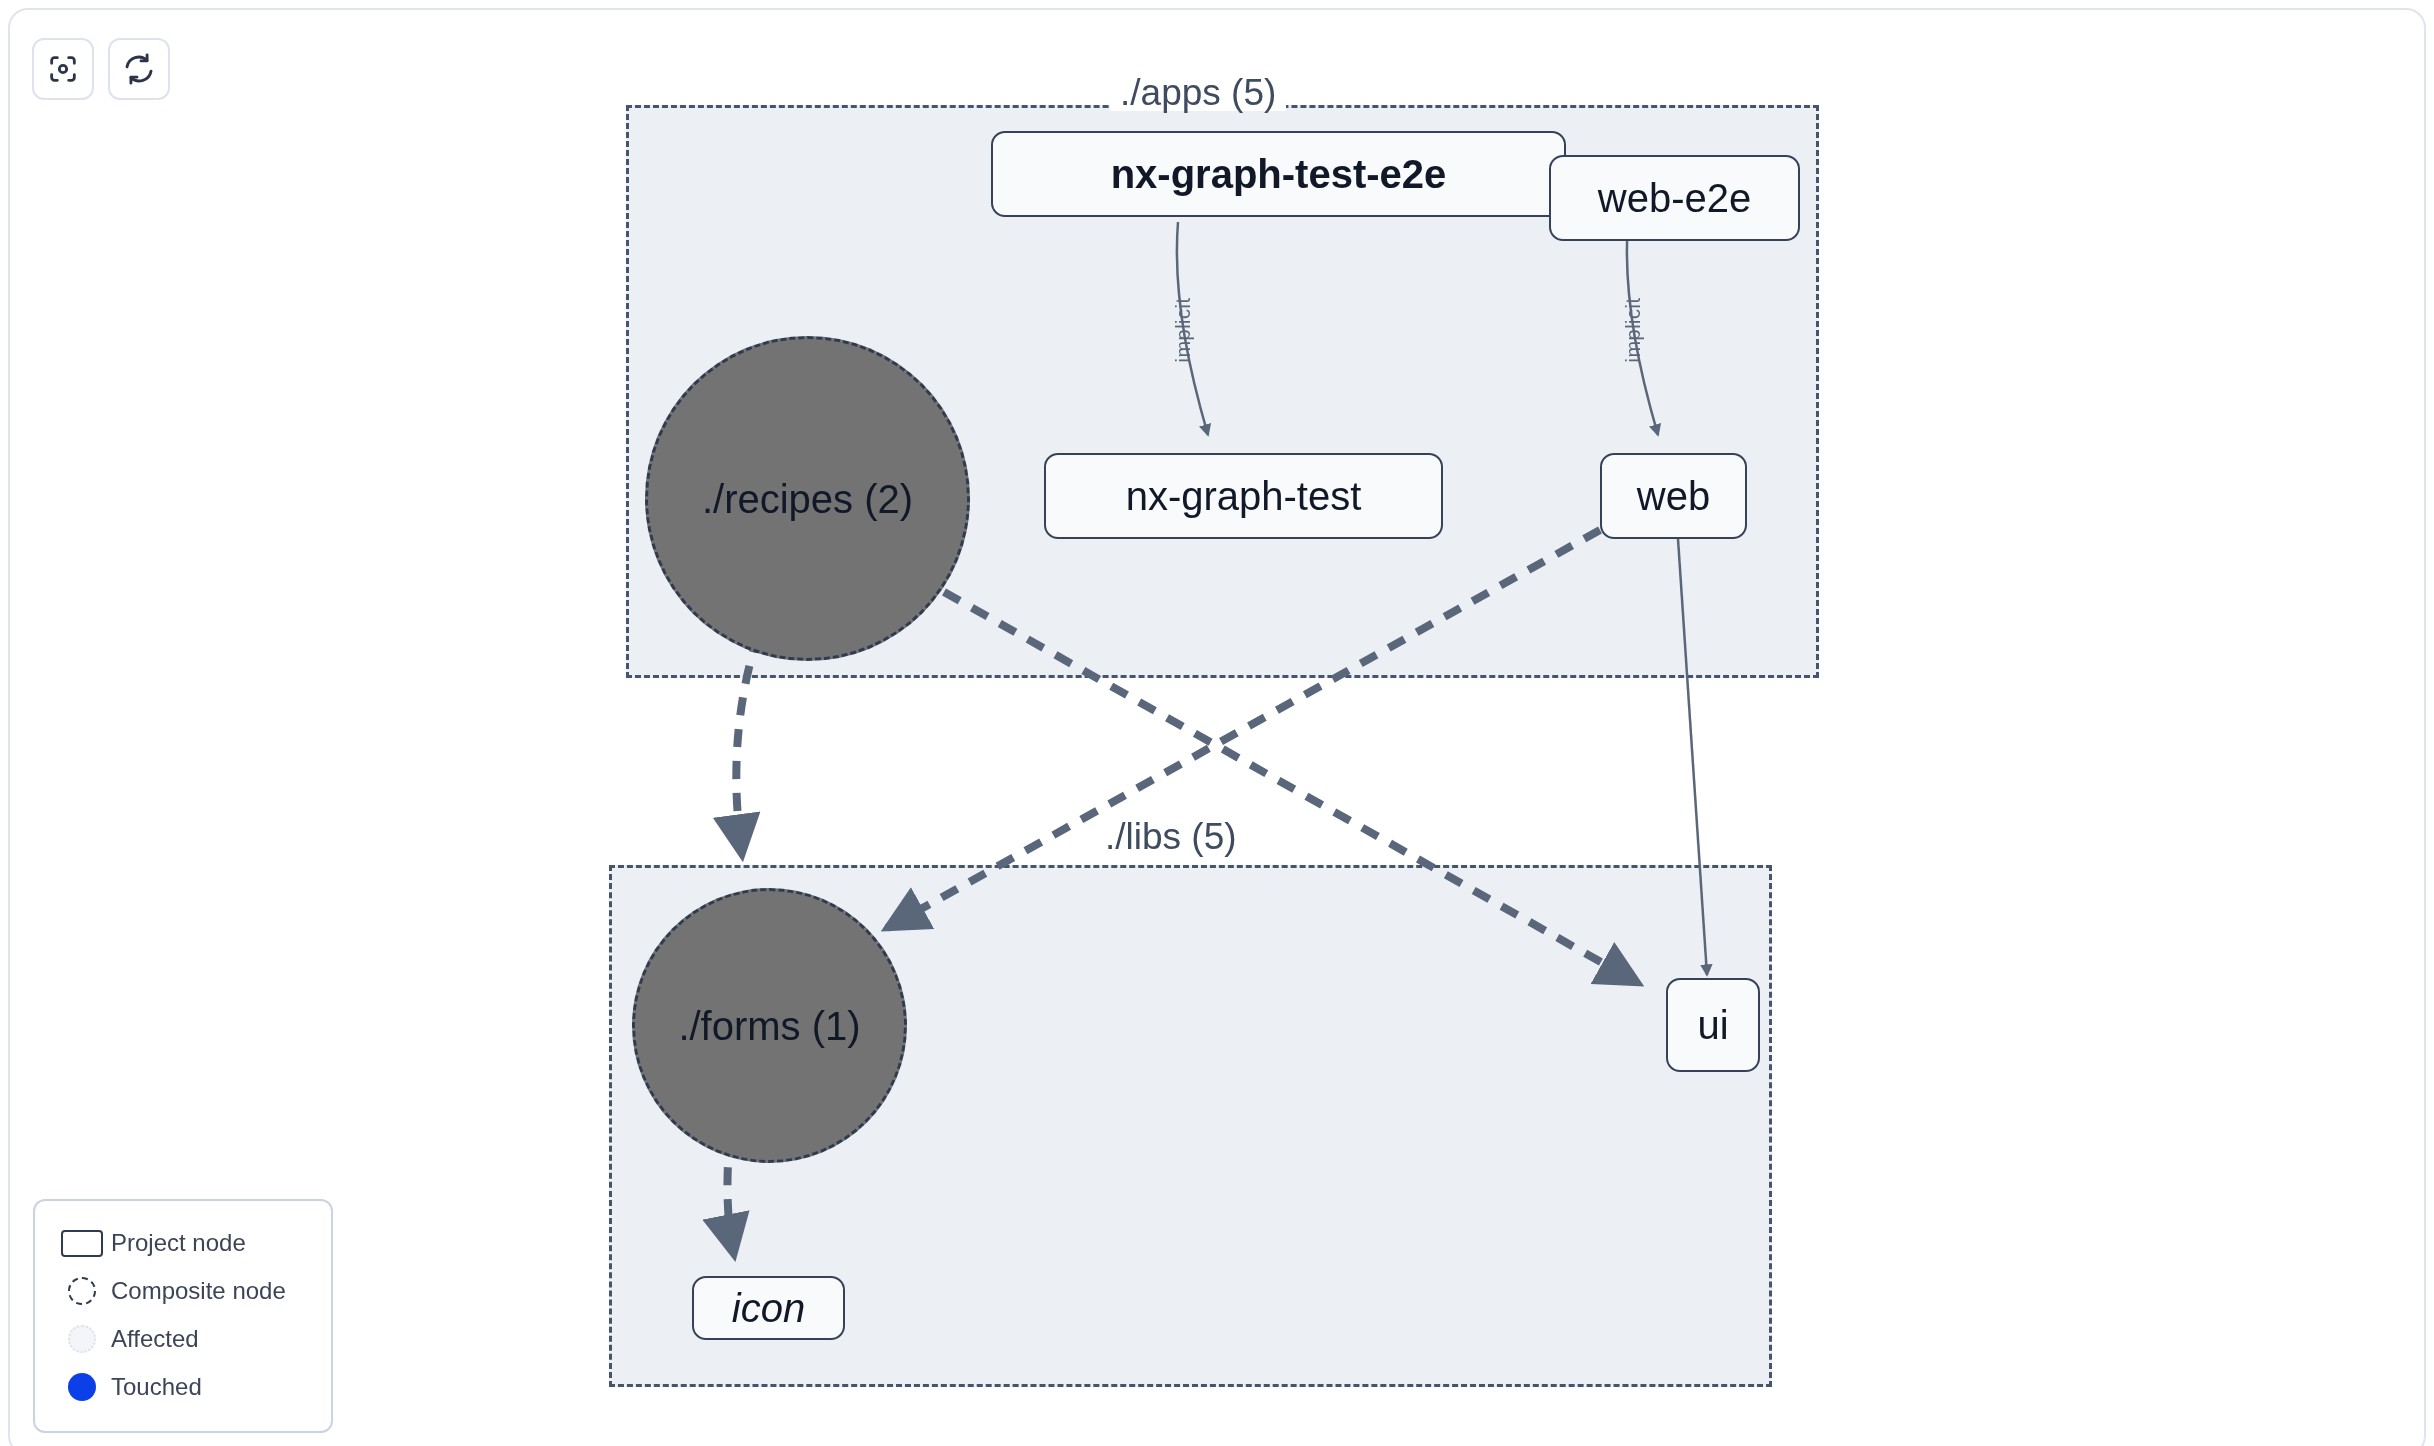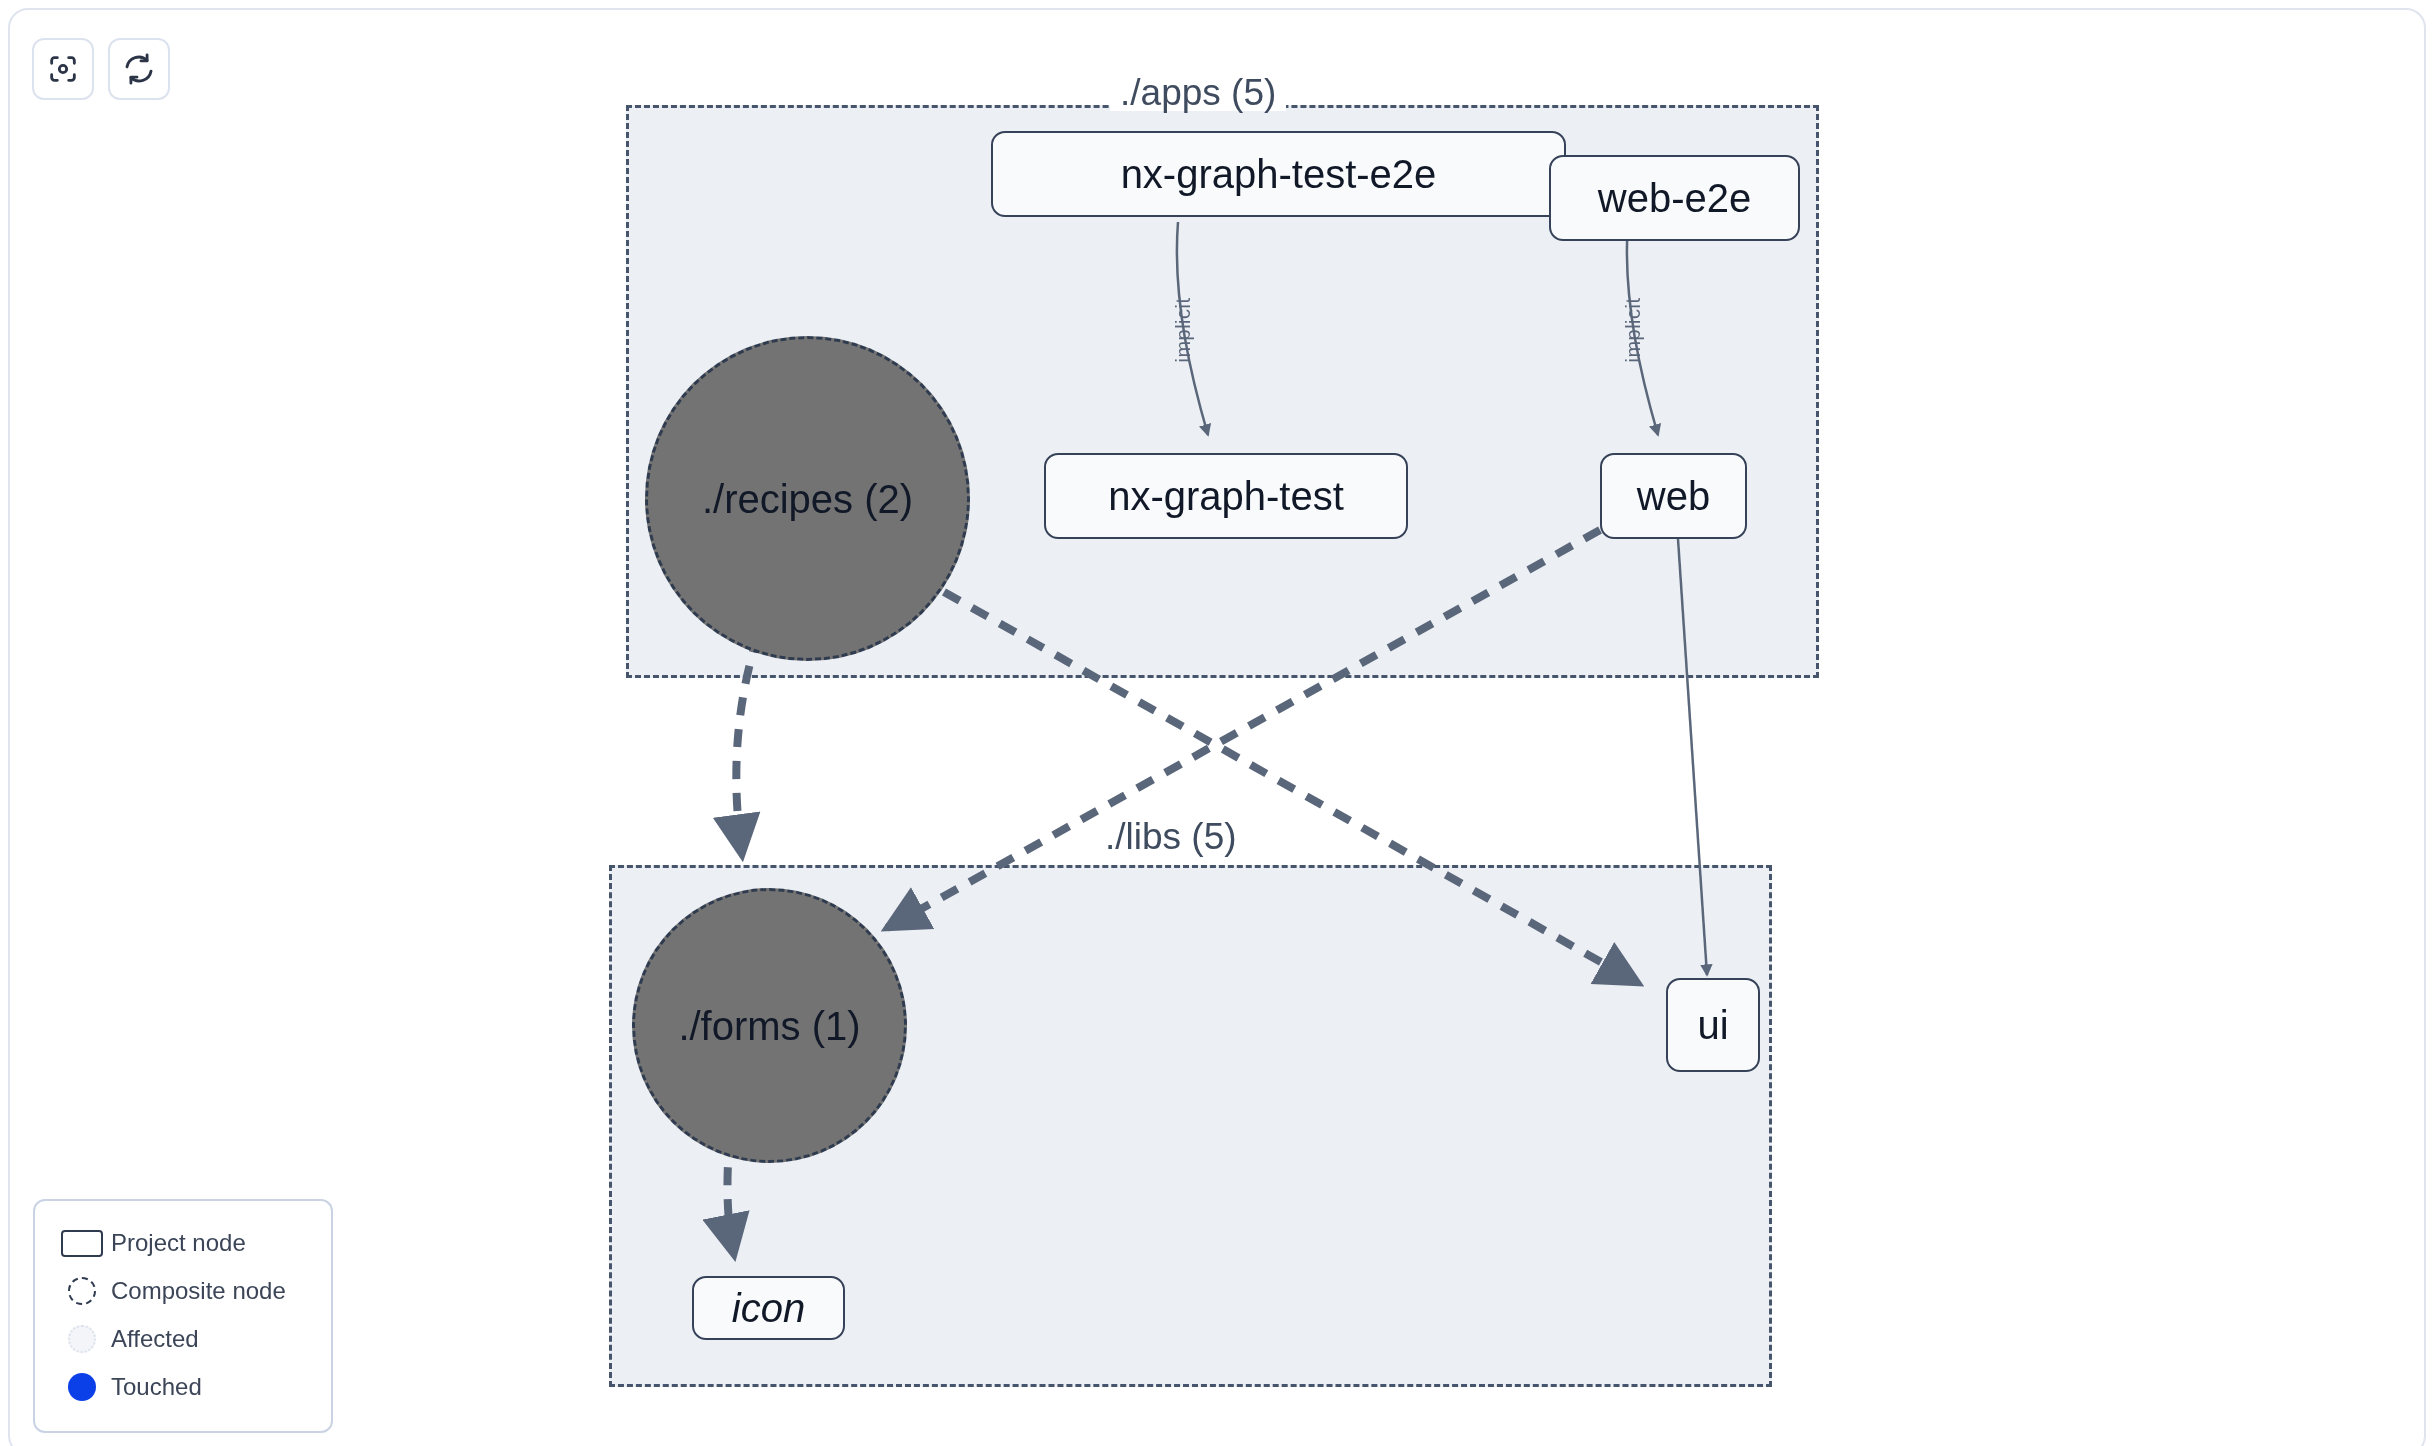--- a/index.html
+++ b/index.html
@@ -247,33 +247,33 @@
       <path d="M 1600 530 L 887 928" fill="none" stroke="#5a6679" stroke-width="8" stroke-dasharray="18 14" marker-end="url(#arrow)"></path>
 
       <path d="M 1678 539 C 1690 700, 1700 850, 1707 975" fill="none" stroke="#5a6679" stroke-width="2.5" marker-end="url(#arrow-thin)"></path>
 
       <path d="M 730 1135 C 724 1200, 730 1235, 734 1255" fill="none" stroke="#5a6679" stroke-width="8" stroke-dasharray="18 14" marker-end="url(#arrow)"></path>
     </svg>
 
     <div class="edge-label" style="left:1150px; top:320px; transform: rotate(-90deg);">implicit</div>
     <div class="edge-label" style="left:1600px; top:320px; transform: rotate(-90deg);">implicit</div>
 
-    <div class="node" style="left:991px; top:131px; width:575px; height:86px;">
+    <div class="node" style="left:991px; top:131px; width:575px; height:86px;font-weight:bold;">
       <span>nx-graph-test-e2e</span>
     </div>
 
     <div class="node" style="left:1549px; top:131px; width:251px; height:86px;margin-top:24px;">
       <span>web-e2e</span>
     </div>
 
     <div class="composite-node" style="left:645px; top:336px; width:325px; height:325px;">
       <span>./recipes (2)</span>
     </div>
 
-    <div class="node" style="left:1044px; top:453px; width:364px; height:86px;">
+    <div class="node" style="left:1044px; top:453px; width:399px; height:86px;">
       <span>nx-graph-test</span>
     </div>
 
     <div class="node" style="left:1600px; top:453px; width:147px; height:86px;">
       <span>web</span>
     </div>
 
     <div class="composite-node" style="left:632px; top:888px; width:275px; height:275px;">
       <span>./forms (1)</span>
     </div>

